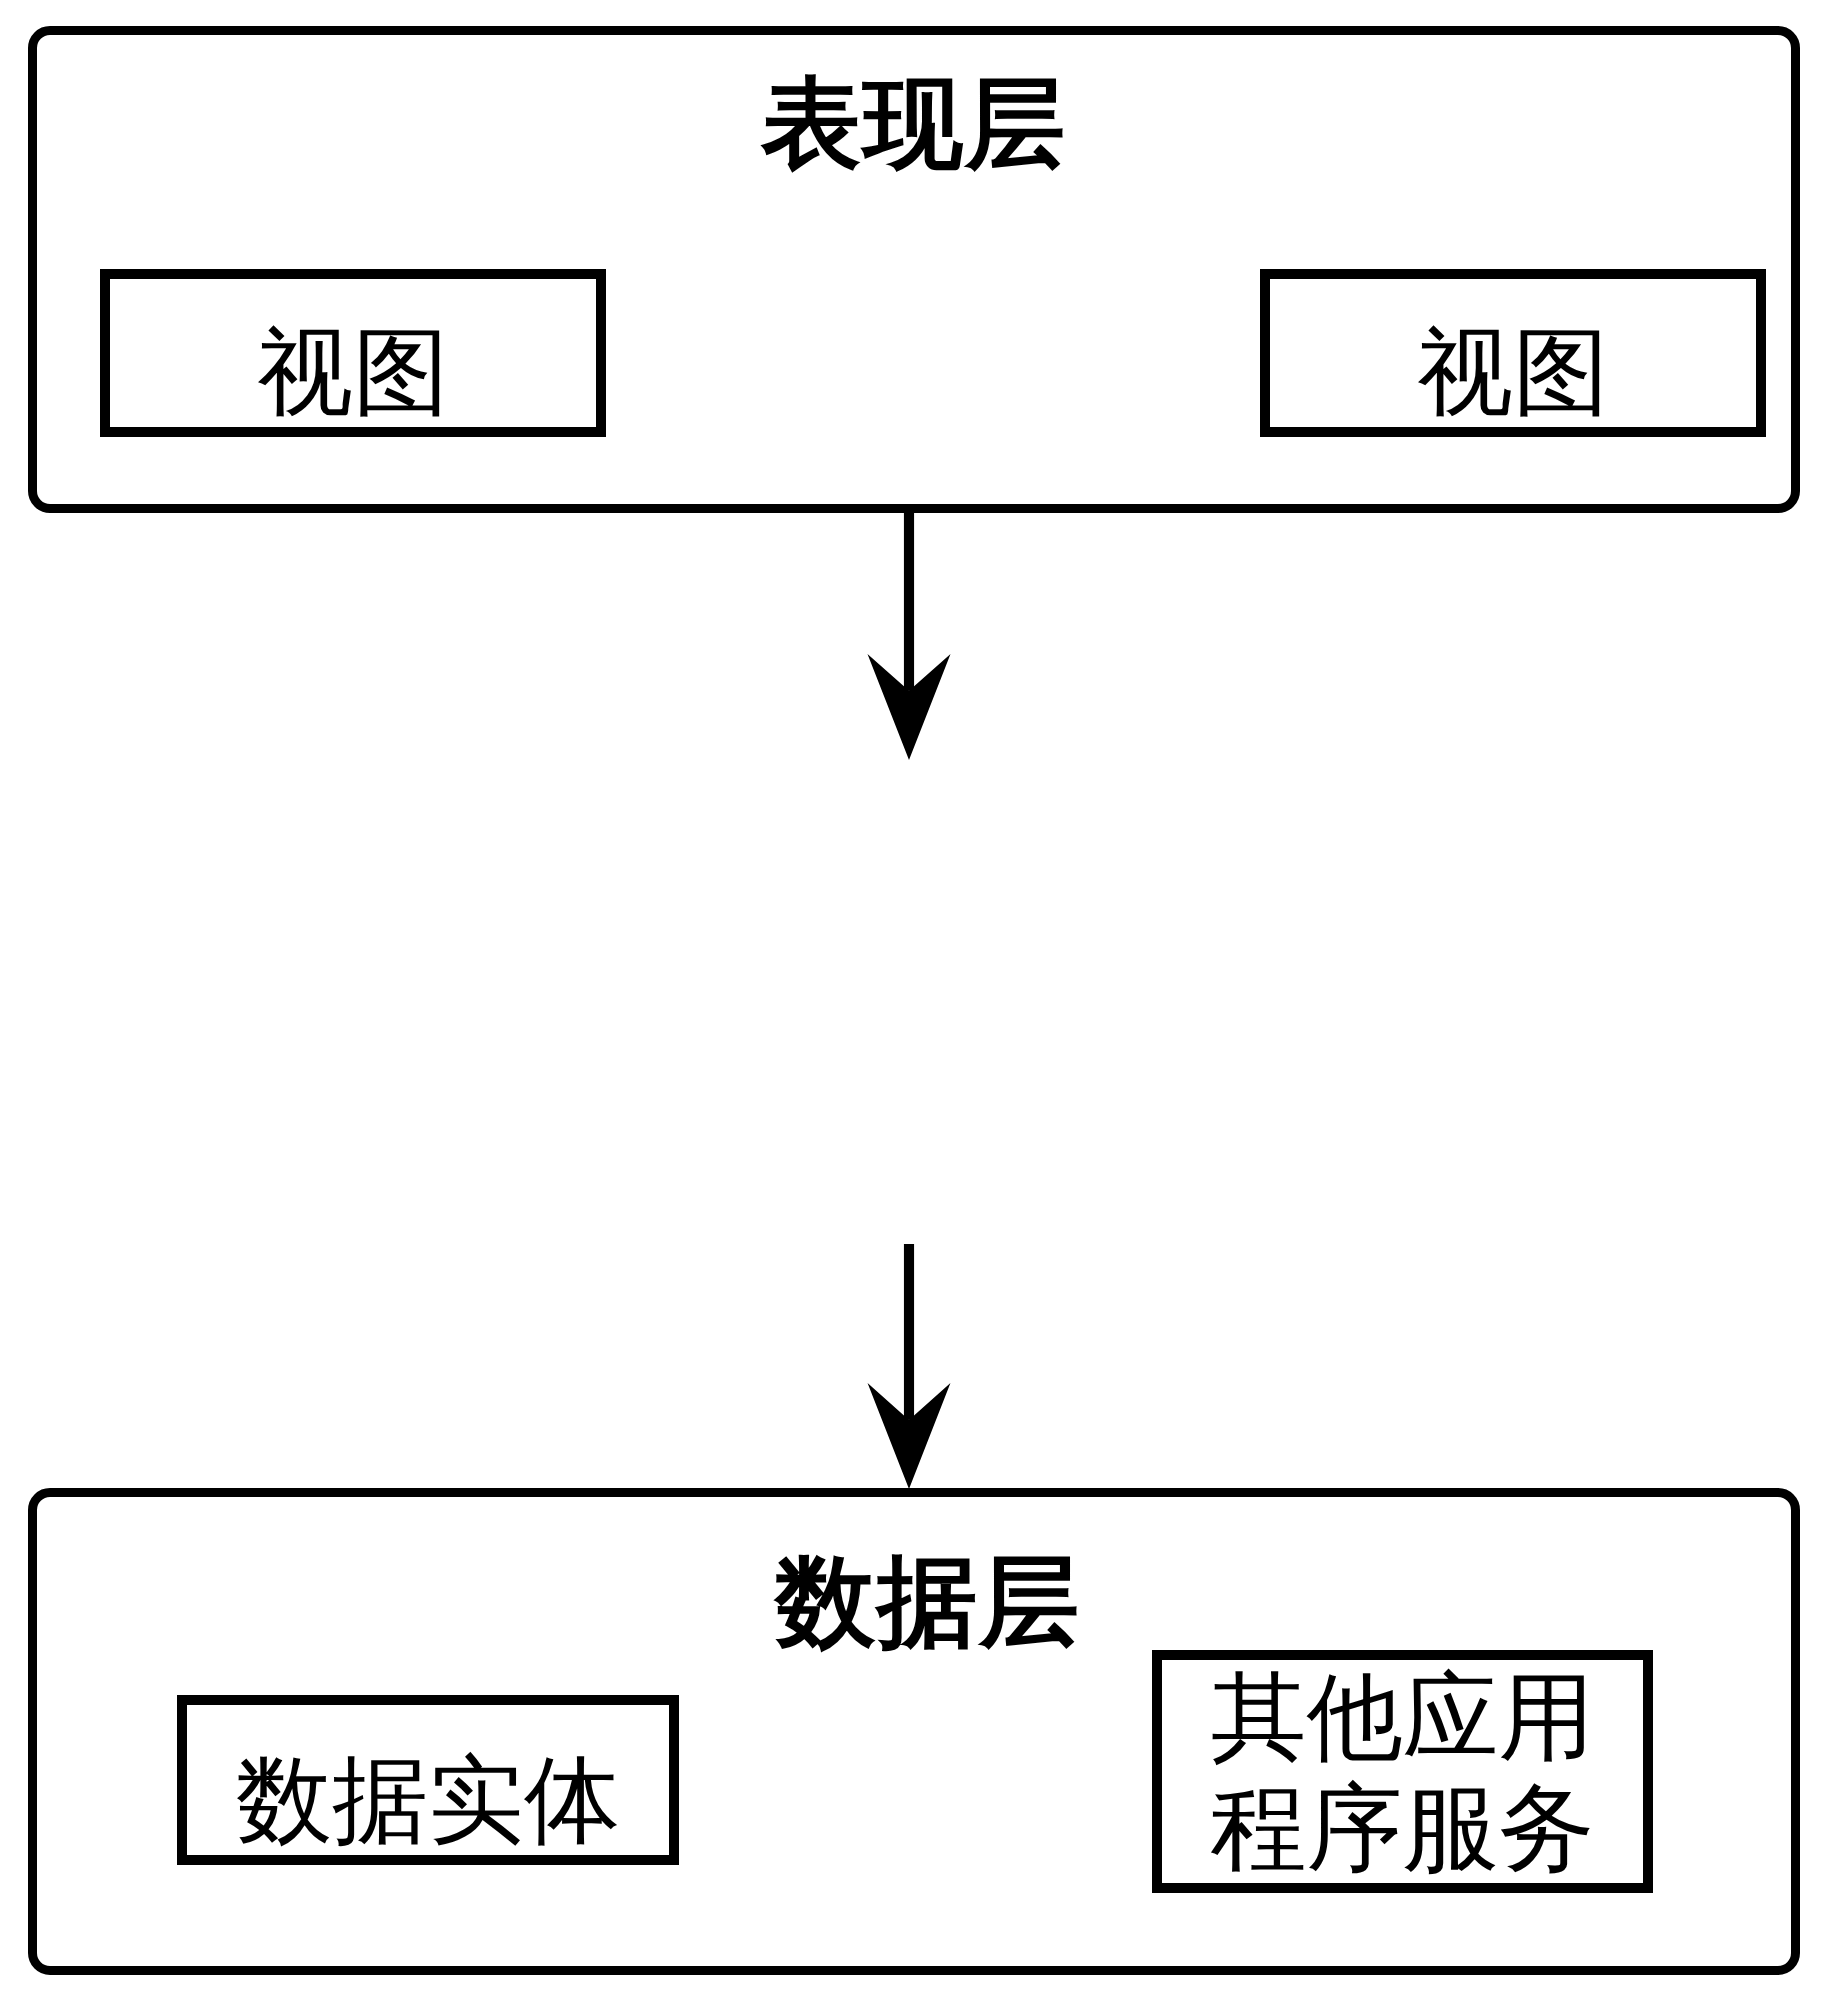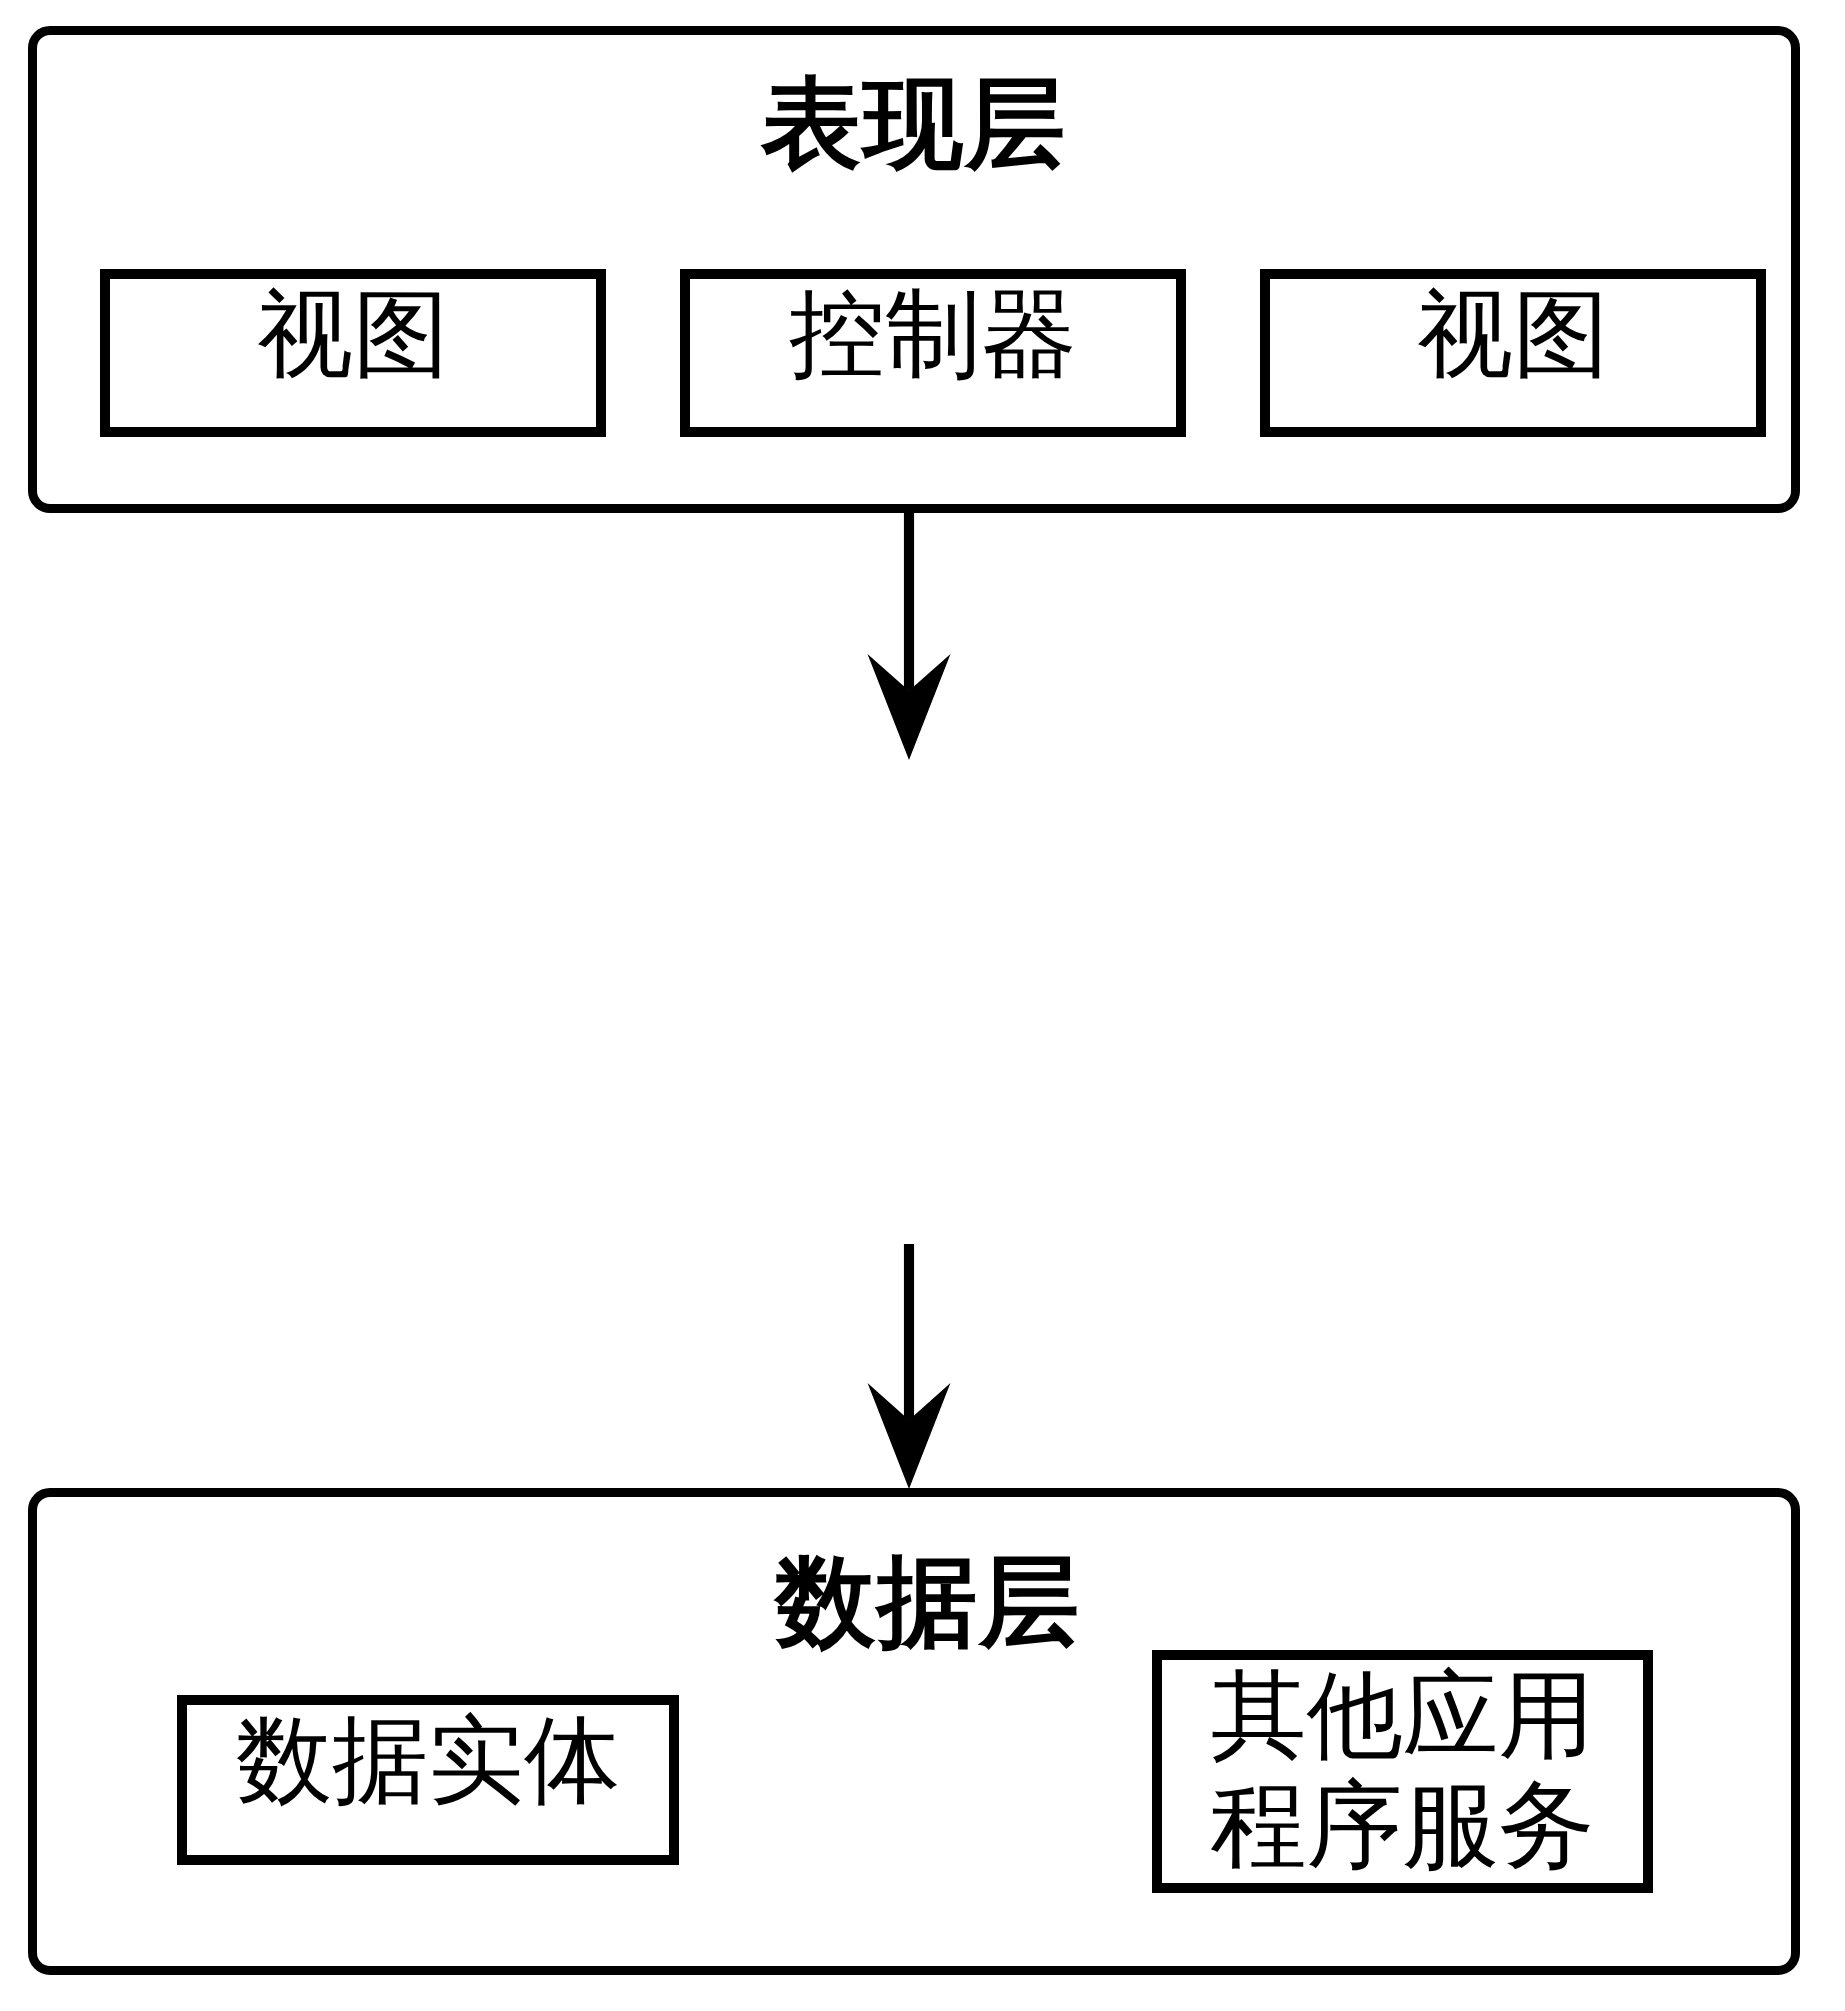--- a/index.html
+++ b/index.html
@@ -40,21 +40,21 @@
   }
   .layer-1 .layer-title { top: 39px; }
   .layer-2 .layer-title { top: 58px; }
   .layer-3 .layer-title { top: 55px; margin-left: 28px; }
   .node {
     position: absolute;
     border: 10px solid #000000;
     background: #ffffff;
     box-sizing: border-box;
     display: flex;
-    align-items: flex-start;
+    align-items: flex-end;
     justify-content: center;
     text-align: center;
     font-size: 96px;
     font-weight: 400;
     line-height: 1.15;
     color: #000000;
     padding: 0 18.5px;
   }
   
   .b-view-left   { left: 63px;   top: 234px; width: 506px; height: 168px; }
@@ -79,23 +79,20 @@
 </head>
 <body>
 
 <div class="canvas">
 
   <section class="layer layer-1">
     <h2 class="layer-title">表现层</h2>
     <div class="node b-view-left">
       <span>视图</span>
     </div>
-    <div class="node b-controller">
-      <span>控制器</span>
-    </div>
     <div class="node b-view-right">
       <span>视图</span>
     </div>
   </section>
 
   <svg class="arrow arrow-1" viewBox="0 0 130 271" aria-hidden="true">
     <rect x="59.5" y="0" width="11" height="196" fill="#000000"></rect>
     <polygon points="65,271 20,156 65,196 110,156" fill="#000000"></polygon>
   </svg>
 

